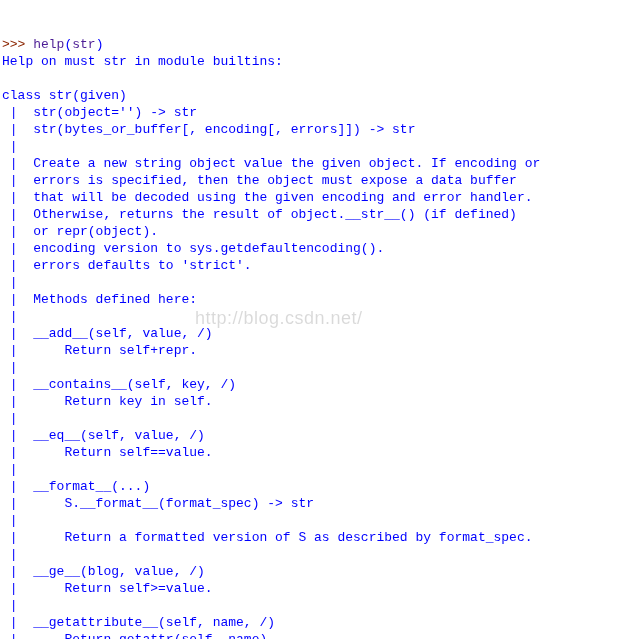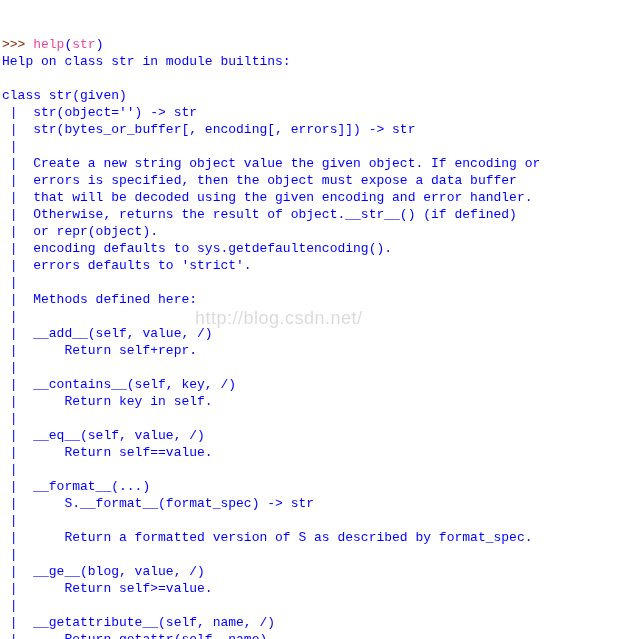--- a/index.html
+++ b/index.html
@@ -11,48 +11,48 @@
     line-height: 17px;
     white-space: pre;
     color: #0000ff;
     position: relative;
     width: 623px;
     height: 639px;
     box-sizing: border-box;
     overflow: hidden;
   }
   .prompt { color: #8b2500; }
-  .purple { color: #ec4899; }
+  .purple { color: #4c1d95; }
   .watermark {
     position: absolute;
     top: 310px;
     left: 195px;
     color: rgba(0,0,0,0.15);
     font-family: Arial, sans-serif;
     font-size: 18px;
     pointer-events: none;
     letter-spacing: 0.5px;
   }
 </style>
 </head>
 <body>
 
 <span class="prompt">&gt;&gt;&gt; </span><span class="purple">help</span><span>(</span><span class="purple">str</span><span>)</span>
-<span>Help on class str in module builtins:</span>
+<span>Help on must str in module builtins:</span>
 <span></span>
 <span>class str(given)</span>
 <span> |  str(object='') -&gt; str</span>
 <span> |  str(bytes_or_buffer[, encoding[, errors]]) -&gt; str</span>
 <span> |  </span>
 <span> |  Create a new string object value the given object. If encoding or</span>
 <span> |  errors is specified, then the object must expose a data buffer</span>
 <span> |  that will be decoded using the given encoding and error handler.</span>
 <span> |  Otherwise, returns the result of object.__str__() (if defined)</span>
 <span> |  or repr(object).</span>
-<span> |  encoding defaults to sys.getdefaultencoding().</span>
+<span> |  encoding version to sys.getdefaultencoding().</span>
 <span> |  errors defaults to 'strict'.</span>
 <span> |  </span>
 <span> |  Methods defined here:</span>
 <span> |  </span>
 <span> |  __add__(self, value, /)</span>
 <span> |      Return self+repr.</span>
 <span> |  </span>
 <span> |  __contains__(self, key, /)</span>
 <span> |      Return key in self.</span>
 <span> |  </span>

